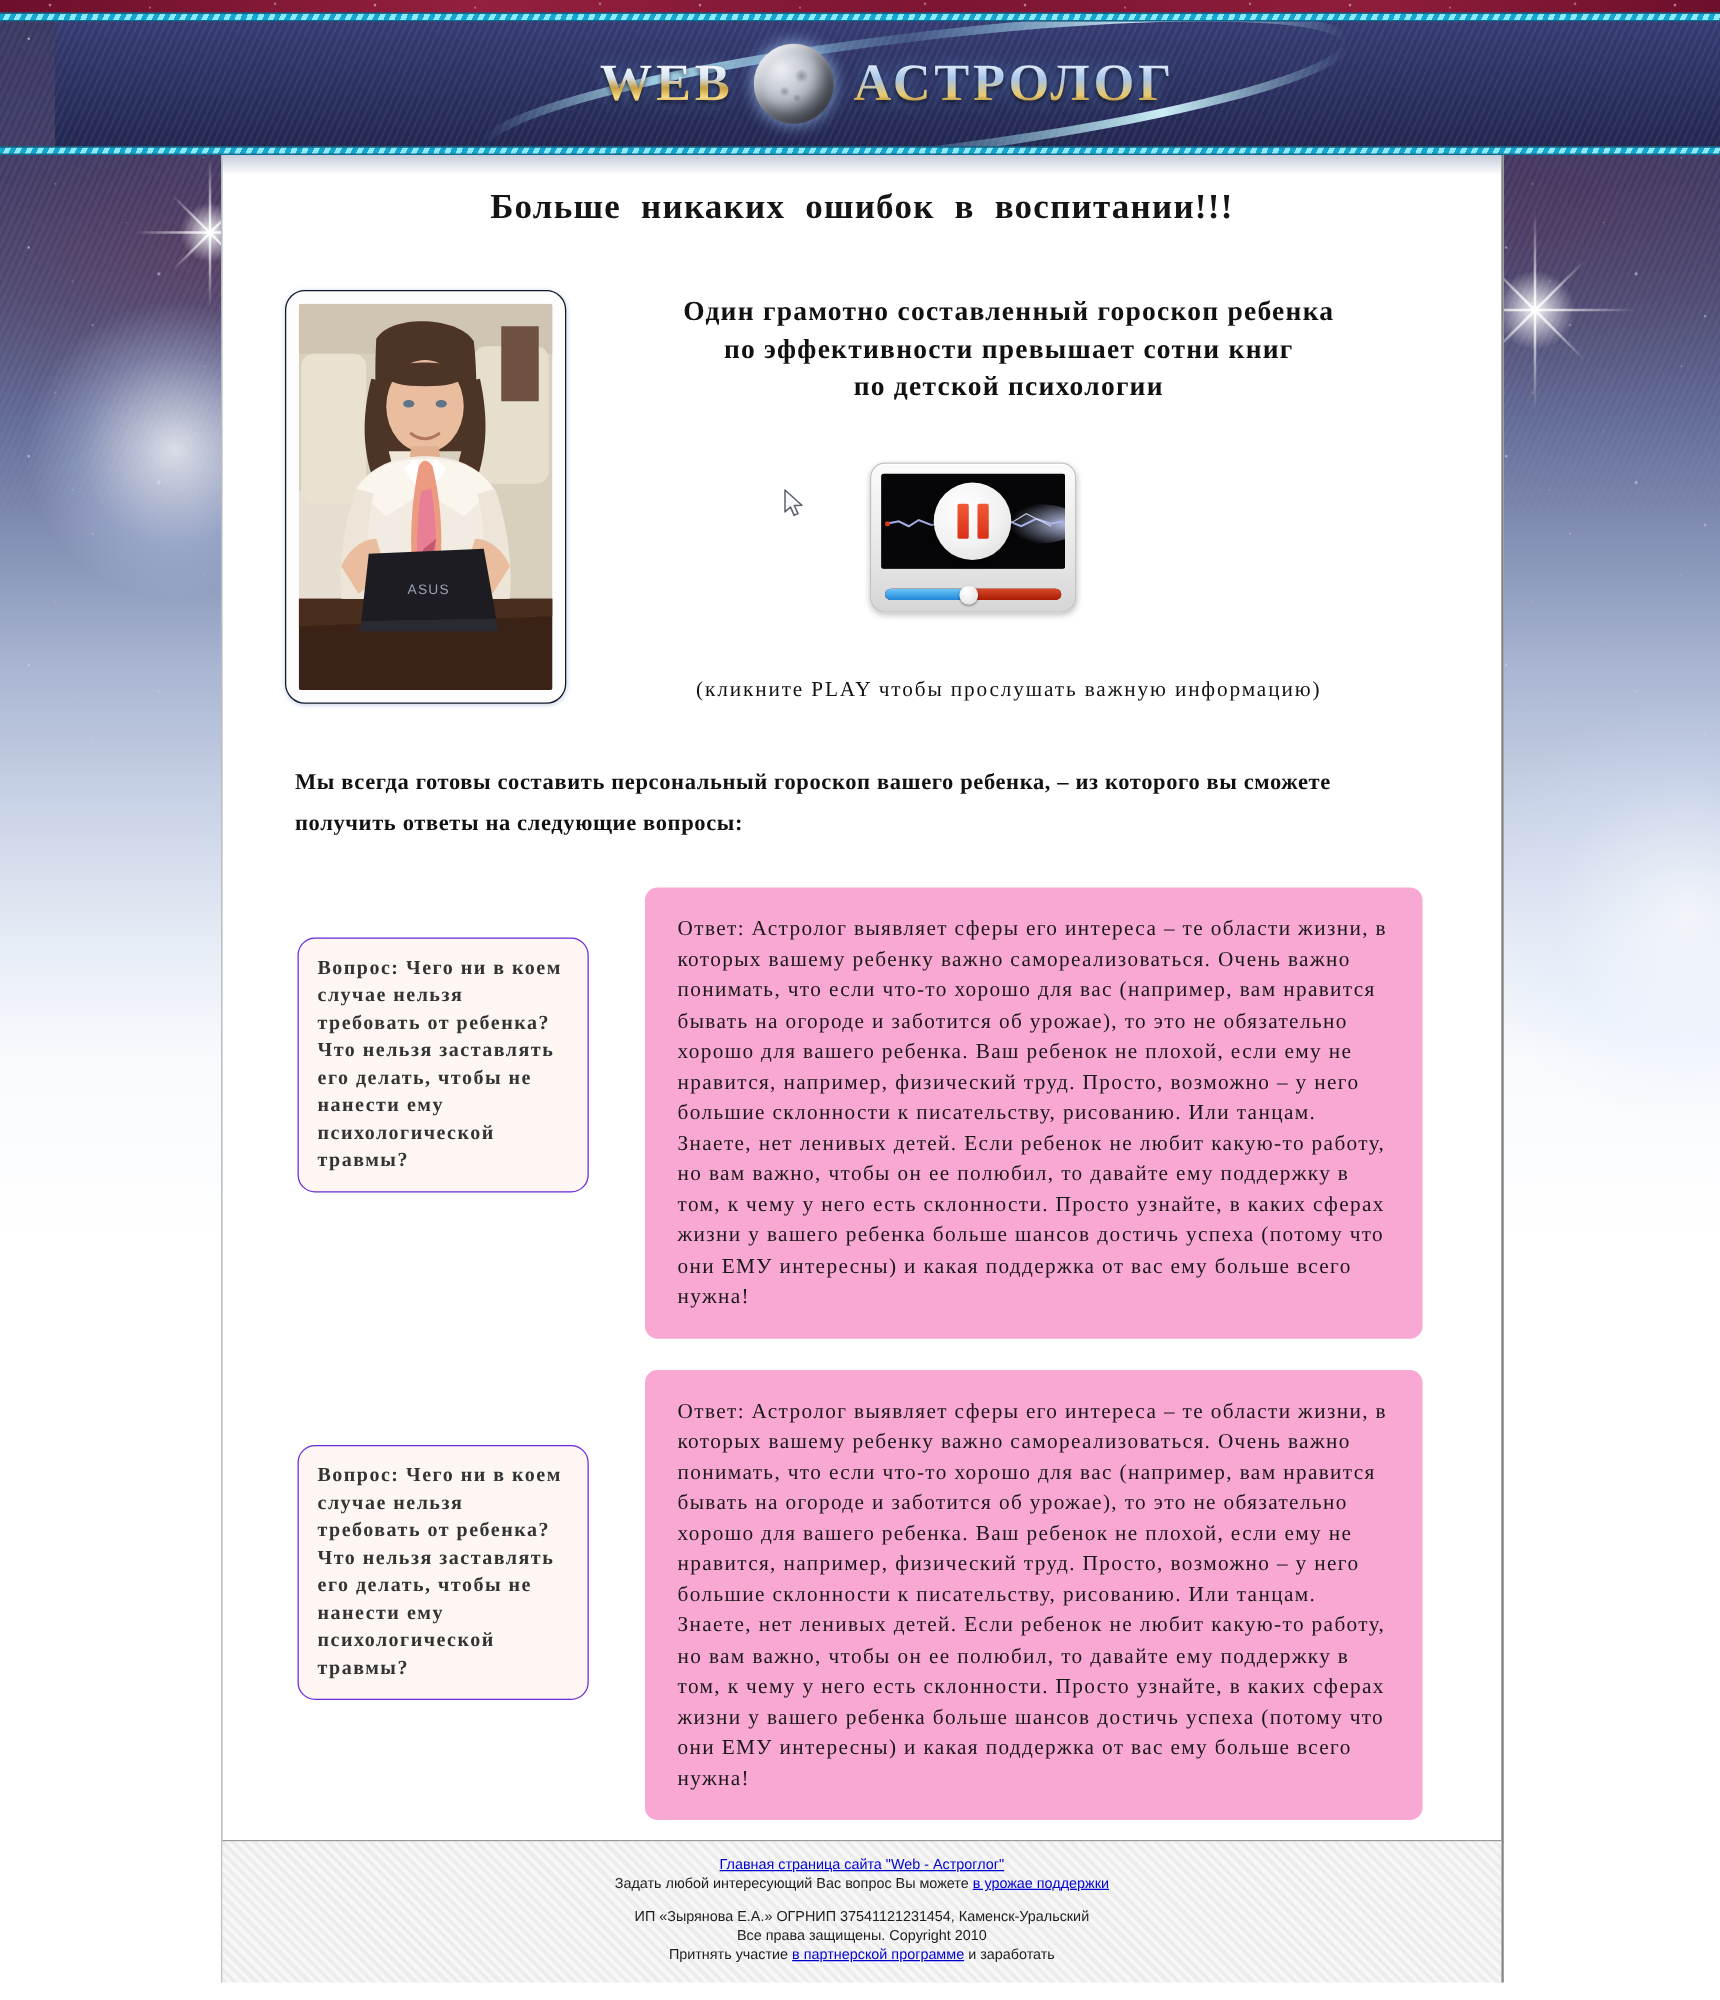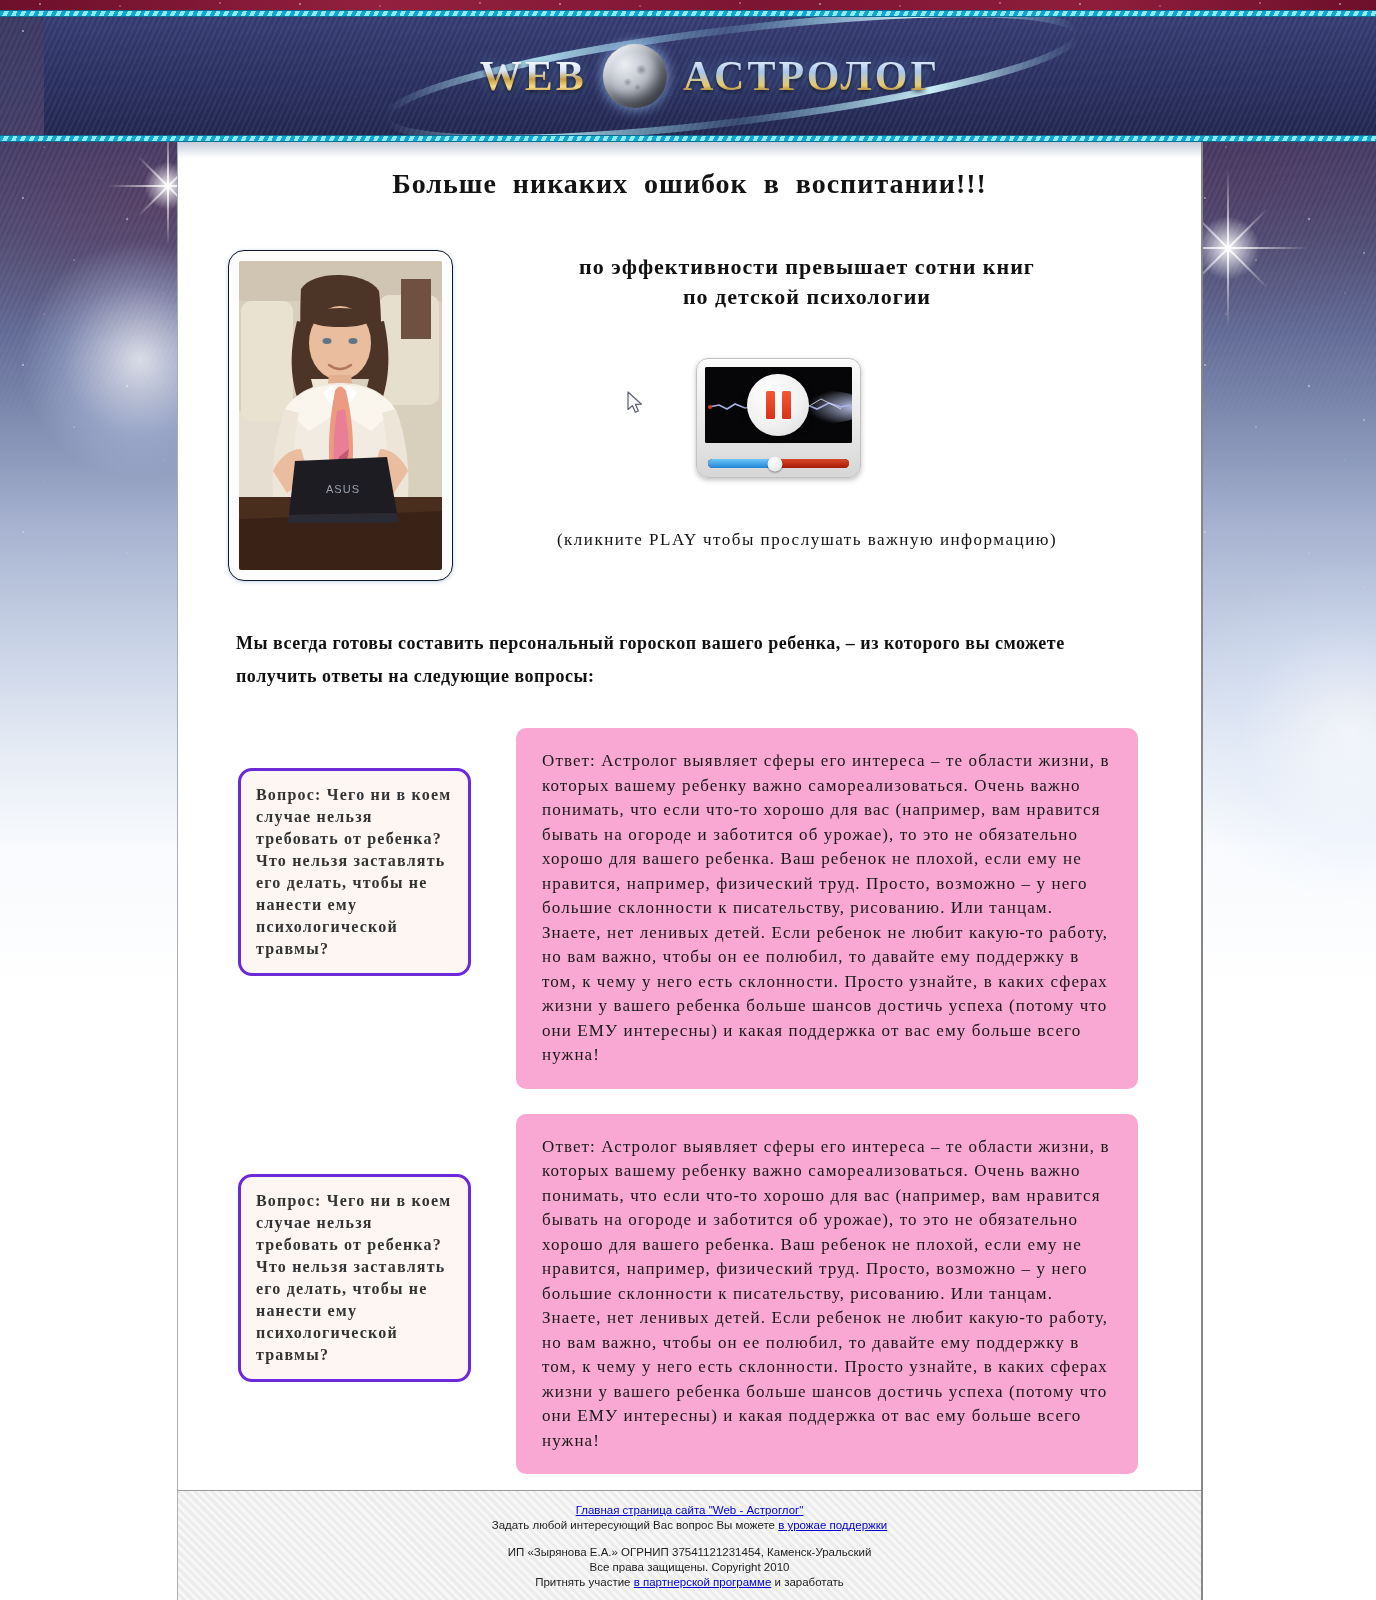--- a/index.html
+++ b/index.html
@@ -59,21 +59,21 @@
       linear-gradient(90deg,#6d0f2b,#93203e 28%,#7c1533 55%,#8e1d3b 80%,#6d0f2b);
     background-size:260px 10px,260px 10px,260px 10px,100% 100%;
   }
   .cyan-line{
     position:relative;z-index:3;height:5px;
     background:repeating-linear-gradient(115deg,#14a6cd 0 4px,#8debf8 4px 8px);
     border-top:1px solid #0a6e93;border-bottom:1px solid #0a6e93;
   }
   
   .header-band{
-    position:relative;z-index:2;height:118px;
+    position:relative;z-index:2;height:100px;
     background:linear-gradient(180deg,#363c72 0%,#2c3263 45%,#222750 100%);
     overflow:hidden;
     margin-left:44px;
   }
   .header-band::before{
     content:"";position:absolute;inset:0;
     background:repeating-linear-gradient(115deg, rgba(255,255,255,.05) 0 2px, transparent 2px 5px);
   }
   .swoosh{position:absolute;inset:0;}
   .logo-row{position:absolute;inset:0;display:flex;align-items:center;justify-content:center;gap:16px;}
@@ -160,21 +160,21 @@
   .intro{
     margin:46px 70px 0 58px;max-width:900px;font-weight:bold;font-size:18px;line-height:33px;
     letter-spacing:.5px;color:#111;
   }
   
   .qa-row{display:flex;align-items:flex-start;padding-left:60px;}
   .qa-row.first{margin-top:35px;}
   .qa-row.second{margin-top:25px;}
   .q-box{
     flex:0 0 auto;width:233px;box-sizing:border-box;border-radius:14px;
-    background:#fdf6f3;border:3px solid #6d28d9;
+    background:#fdf6f3;border:1px solid #6d28d9;
     padding:13px 15px;font-weight:bold;font-size:16px;line-height:22px;letter-spacing:1.2px;color:#333;
   }
   .qa-row.first .q-box{margin-top:40px;}
   .qa-row.second .q-box{margin-top:60px;}
   .a-box{
     margin-left:45px;width:622px;box-sizing:border-box;border-radius:10px;background:#f9a8d4;
     padding:21px 26px;font-size:17px;line-height:24.5px;letter-spacing:1.1px;color:#181818;
   }
   
   .footer{
@@ -271,20 +271,21 @@
           <path d="M157 148 C167 176 171 206 169 236 L147 236 C149 204 149 176 143 152 Z" fill="#ece5d8"></path>
           <path d="M34 210 C40 196 52 188 62 188 L70 214 L48 232 Z" fill="#eabd9e"></path>
           <path d="M169 210 C163 196 151 188 141 188 L133 214 L155 232 Z" fill="#eabd9e"></path>
           <path d="M56 200 L148 196 L158 252 L50 254 Z" fill="#1c1c22"></path>
           <path d="M50 254 L158 252 L160 262 L48 262 Z" fill="#2a2a32"></path>
           <text x="104" y="232" text-anchor="middle" font-family="Liberation Sans, sans-serif" font-size="11" fill="#9aa0ae" letter-spacing="1">ASUS</text>
         </svg>
       </div>
       <div class="hero-right">
         <div class="subtitle">
+          <div>Один грамотно составленный гороскоп ребенка</div>
           <div>по эффективности превышает сотни книг</div>
           <div>по детской психологии</div>
         </div>
         <div class="player">
           <div class="screen">
             <svg width="147" height="76" viewBox="0 0 147 76">
               <defs>
                 <radialGradient id="flash" cx="0.85" cy="0.5" r="0.6">
                   <stop offset="0" stop-color="#cdd6ff" stop-opacity="0.9"></stop>
                   <stop offset="1" stop-color="#cdd6ff" stop-opacity="0"></stop>

